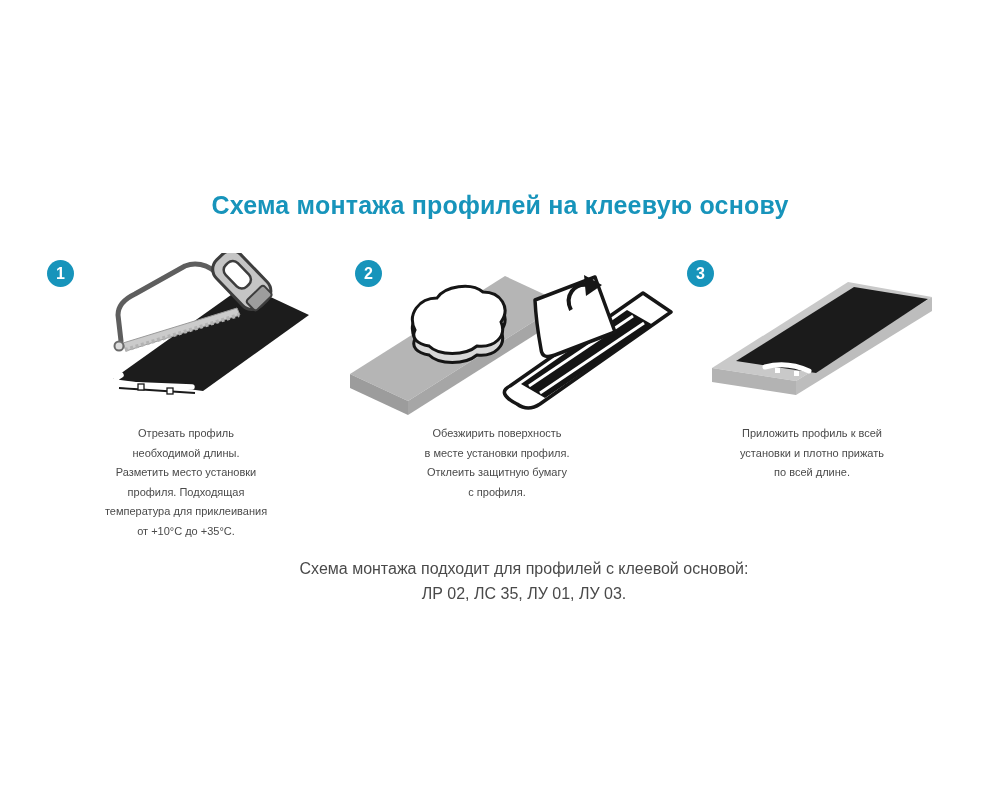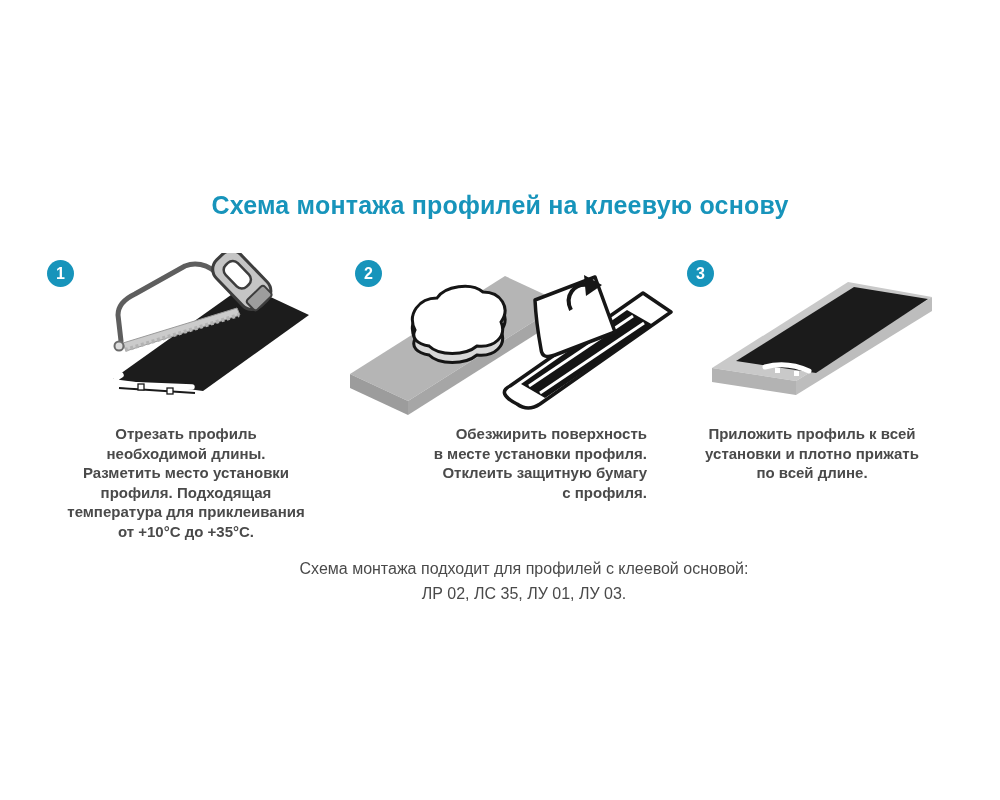--- a/index.html
+++ b/index.html
@@ -18,24 +18,23 @@
   }
   .badge{
     position:absolute;width:27px;height:27px;border-radius:50%;
     background:#1794bb;color:#ffffff;
     font-size:16px;font-weight:bold;line-height:27px;text-align:center;
   }
   .illus{position:absolute;}
   .caption{
     position:absolute;width:300px;
     text-align:center;
-    font-size:15px;line-height:19.5px;
+    font-size:11px;line-height:19.5px;
     color:#4a4a4a;
     white-space:pre-line;
-    font-weight:bold;
   }
   .footer{
     position:absolute;left:0;top:556px;width:1000px;
     text-align:center;
     font-size:16px;line-height:25px;
     color:#4a4a4a;
     white-space:pre-line;
     padding-left:24px;
   }
 </style>
@@ -101,21 +100,21 @@
     </g>
 
     <path d="M190,42 L250,19 L270,74 L210,97 Q197,102 196,91 Q191,64 190,42 Z" fill="#ffffff" stroke="#161616" stroke-width="3.5" stroke-linejoin="round"></path>
 
     <g>
       <path d="M226,52 C219,38 229,25 243,27" stroke="#161616" stroke-width="4" fill="none"></path>
       <polygon points="239,17 257,27 241,38" fill="#161616"></polygon>
     </g>
   </svg>
 
-  <div class="caption" style="left:347px;top:424px;text-align:right;">Обезжирить поверхность
+  <div class="caption" style="left:347px;top:424px;">Обезжирить поверхность
 в месте установки профиля.
 Отклеить защитную бумагу
 с профиля.</div>
 
   <div class="badge" style="left:687px;top:260px;">3</div>
 
   <svg class="illus" style="left:695px;top:268px;" width="245" height="140" viewBox="0 0 245 140">
 
     <g>
       <polygon points="17,100 153,14 237,29 101,113" fill="#c9c9c9"></polygon>

